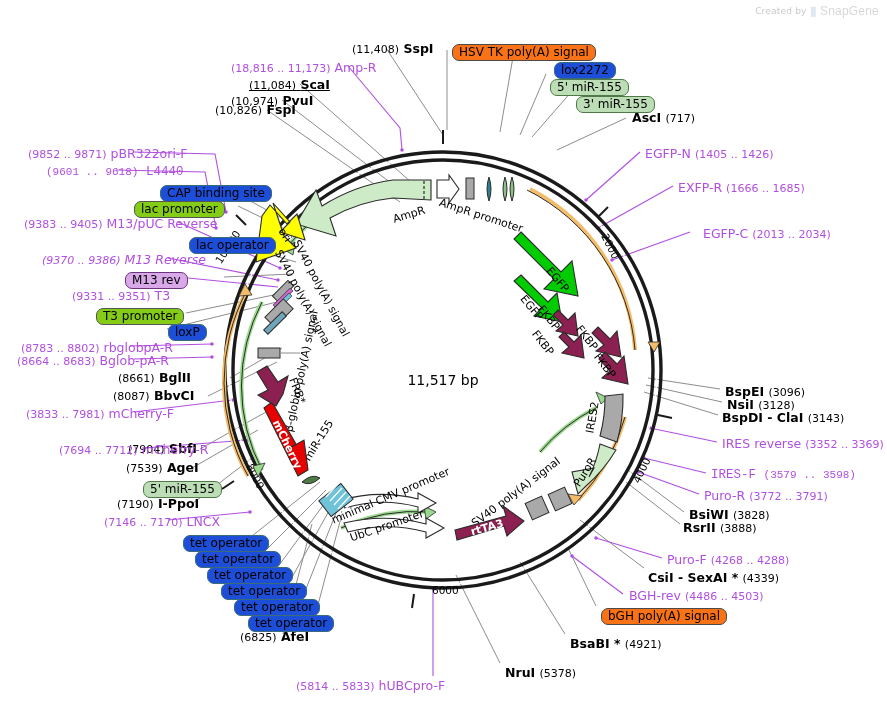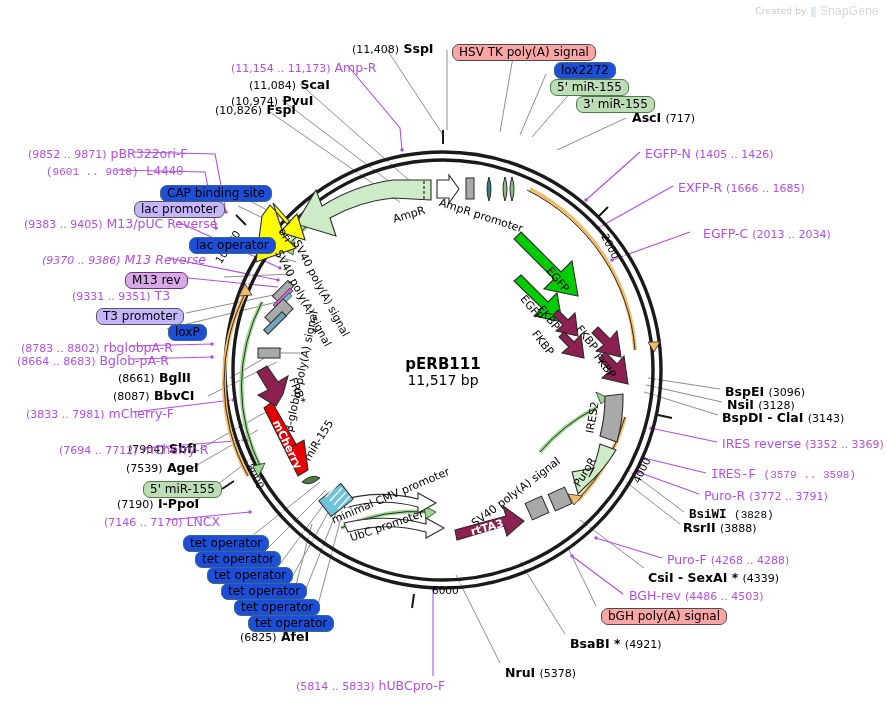--- a/index.html
+++ b/index.html
@@ -9,23 +9,23 @@
   svg{position:absolute;left:0;top:0;}
   .lbl{position:absolute;white-space:nowrap;line-height:1;}
   .enz{font-size:12.5px;color:#000;font-weight:bold;}
   .enz .pos{font-weight:normal;font-size:11px;color:#000;}
   .prim{font-size:12.5px;color:#b14fe0;}
   .prim .pos{font-size:11px;color:#b14fe0;}
   .boxlbl{font-size:12px;color:#000;border:1px solid #555;border-radius:7px;
           padding:1px 6px 2px 6px;background:#fff;display:inline-block;}
   .bx-teal{background:#1d4ed8;border-color:#3b6b78;margin-left:35px;}
   .bx-green{background:#bcddb6;border-color:#4f7a48;}
-  .bx-gray{background:#fca5a5;border-color:#4a4a4a;}
+  .bx-gray{background:#f97316;border-color:#4a4a4a;}
   .bx-violet{background:#d8a8e8;border-color:#6a3580;}
-  .bx-white{background:#c4b5fd;border-color:#555;}
+  .bx-white{background:#84cc16;border-color:#555;}
   .center-title{position:absolute;text-align:center;font-weight:bold;font-size:15px;color:#000;}
   .center-sub{position:absolute;text-align:center;font-size:14px;color:#000;}
   .wm{position:absolute;right:8px;top:3px;font-size:9px;color:#c9c9c9;
       letter-spacing:.2px;display:flex;align-items:center;gap:3px;}
   .wm .sg{font-size:12px;color:#d8d8d8;font-family:"Liberation Sans",sans-serif;}
   .wm .mk{color:#dfe8f2;font-size:13px;}
   .tick{font-size:10.5px;fill:#000;}
   .featlabel{font-size:11px;fill:#000;}
   .featlabel-w{font-size:11px;fill:#fff;font-weight:bold;}
 </style>
@@ -258,50 +258,49 @@
     <path d="M264,408 L298,476 L308,470 L304,440 L286,450 L296,444 L272,402 Z" fill="#e60000" stroke="#2b2b2b" stroke-width="1.1"></path>
   </g>
   <text class="featlabel-w" x="284" y="446" transform="rotate(64,284,446)" text-anchor="middle">mCherry</text>
 
   <g>
     <path d="M266,400 L276,406 L283,394 L288,376 L278,382 L267,366 L257,372 L268,390 L258,395 Z" fill="#8c2050" stroke="#2b2b2b" stroke-width="1.1"></path>
   </g>
   <text class="featlabel" x="294" y="392" transform="rotate(68,294,392)" text-anchor="middle">FRB*</text>
 </svg>
 
-<div class="center-title" style="left:373px;top:355px;width:140px;">pERB111</div>
 <div class="center-sub" style="left:373px;top:372px;width:140px;">11,517 bp</div>
 
 <div class="wm">
   <span>Created by</span>
   <span class="mk">▮</span>
   <span class="sg">SnapGene</span>
 </div>
 
 <div id="labels">
       <div class="lbl enz" style="left: 352px; top: 43px;"><span class="pos">(11,408)</span> <span>SspI</span></div>
-      <div class="lbl enz" style="left: 249px; top: 79px;"><span class="pos">(11,084)</span> <span>ScaI</span></div>
+      <div class="lbl enz" style="left: 249px; top: 79px; text-decoration: underline;"><span class="pos">(11,084)</span> <span>ScaI</span></div>
       <div class="lbl enz" style="left: 231px; top: 95px;"><span class="pos">(10,974)</span> <span>PvuI</span></div>
       <div class="lbl enz" style="left: 215px; top: 104px;"><span class="pos">(10,826)</span> <span>FspI</span></div>
       <div class="lbl enz" style="left: 632px; top: 112px;"><span>AscI</span>  <span class="pos">(717)</span></div>
       <div class="lbl enz" style="left: 725px; top: 386px;"><span>BspEI</span>  <span class="pos">(3096)</span></div>
       <div class="lbl enz" style="left: 727px; top: 399px;"><span>NsiI</span>  <span class="pos">(3128)</span></div>
       <div class="lbl enz" style="left: 722px; top: 412px;"><span>BspDI  - ClaI</span>  <span class="pos">(3143)</span></div>
-      <div class="lbl enz" style="left: 689px; top: 509px; font-family: Liberation Mono, monospace;"><span>BsiWI</span>  <span class="pos">(3828)</span></div>
+      <div class="lbl enz" style="left: 689px; top: 509px;"><span>BsiWI</span>  <span class="pos">(3828)</span></div>
       <div class="lbl enz" style="left: 683px; top: 522px;"><span>RsrII</span>  <span class="pos">(3888)</span></div>
       <div class="lbl enz" style="left: 648px; top: 572px;"><span>CsiI  - SexAI *</span>  <span class="pos">(4339)</span></div>
       <div class="lbl enz" style="left: 570px; top: 638px;"><span>BsaBI *</span>  <span class="pos">(4921)</span></div>
       <div class="lbl enz" style="left: 505px; top: 667px;"><span>NruI</span>  <span class="pos">(5378)</span></div>
       <div class="lbl enz" style="left: 240px; top: 631px;"><span class="pos">(6825)</span> <span>AfeI</span></div>
       <div class="lbl enz" style="left: 117px; top: 498px;"><span class="pos">(7190)</span> <span>I-PpoI</span></div>
       <div class="lbl enz" style="left: 126px; top: 462px;"><span class="pos">(7539)</span> <span>AgeI</span></div>
       <div class="lbl enz" style="left: 128px; top: 443px;"><span class="pos">(7904)</span> <span>SbfI</span></div>
       <div class="lbl enz" style="left: 113px; top: 390px;"><span class="pos">(8087)</span> <span>BbvCI</span></div>
       <div class="lbl enz" style="left: 118px; top: 372px;"><span class="pos">(8661)</span> <span>BglII</span></div>
-      <div class="lbl prim" style="left: 231px; top: 62px;"><span class="pos">(11,154 .. 11,173)</span> <span>Amp-R</span></div>
+      <div class="lbl prim" style="left: 231px; top: 62px;"><span class="pos">(18,816 .. 11,173)</span> <span>Amp-R</span></div>
       <div class="lbl prim" style="left: 28px; top: 148px;"><span class="pos">(9852 .. 9871)</span> <span>pBR322ori-F</span></div>
       <div class="lbl prim" style="left: 46px; top: 166px; font-family: Liberation Mono, monospace;"><span class="pos">(9601 .. 9618)</span> <span>L4440</span></div>
       <div class="lbl prim" style="left: 24px; top: 218px;"><span class="pos">(9383 .. 9405)</span> <span>M13/pUC Reverse</span></div>
       <div class="lbl prim" style="left: 42px; top: 254px; font-style: italic;"><span class="pos">(9370 .. 9386)</span> <span>M13 Reverse</span></div>
       <div class="lbl prim" style="left: 72px; top: 290px;"><span class="pos">(9331 .. 9351)</span> <span>T3</span></div>
       <div class="lbl prim" style="left: 21px; top: 342px;"><span class="pos">(8783 .. 8802)</span> <span>rbglobpA-R</span></div>
       <div class="lbl prim" style="left: 17px; top: 355px; text-align: center;"><span class="pos">(8664 .. 8683)</span> <span>Bglob-pA-R</span></div>
       <div class="lbl prim" style="left: 26px; top: 408px;"><span class="pos">(3833 .. 7981)</span> <span>mCherry-F</span></div>
       <div class="lbl prim" style="left: 33px; top: 444px; margin-left: 26px;"><span class="pos">(7694 .. 7712)</span> <span>mCherry-R</span></div>
       <div class="lbl prim" style="left: 104px; top: 516px;"><span class="pos">(7146 .. 7170)</span> <span>LNCX</span></div>

